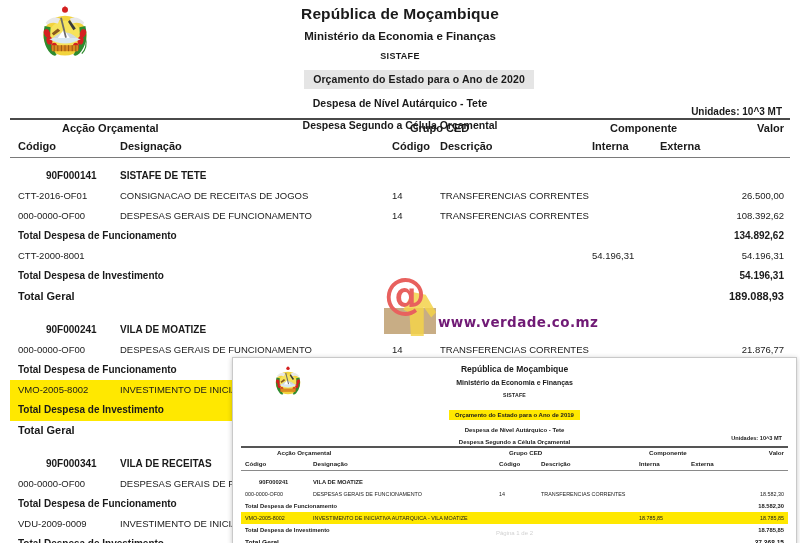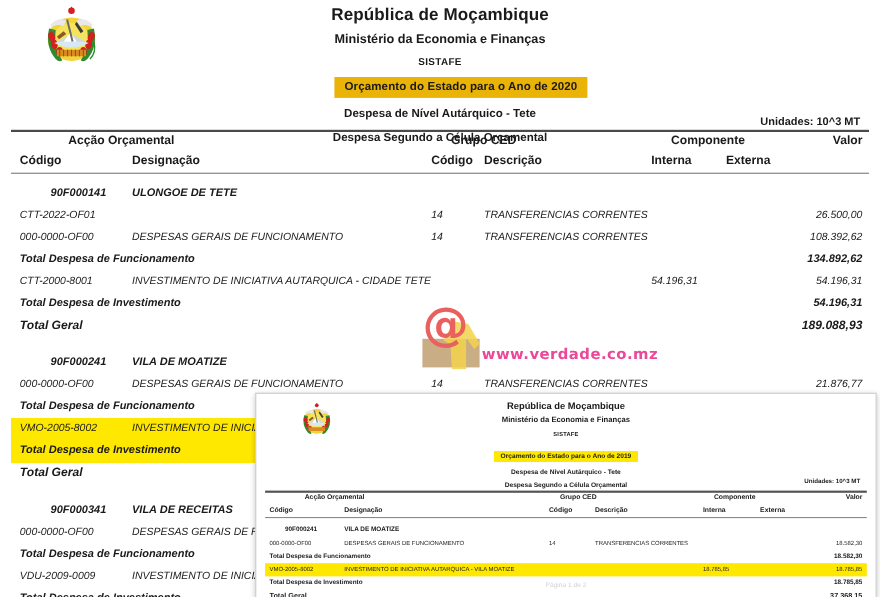--- a/index.html
+++ b/index.html
@@ -15,21 +15,21 @@
 
   
   .doc-header{position:relative;height:118px;}
   .emblem{position:absolute;left:34px;top:2px;width:62px;height:60px;}
   .title-block{position:absolute;left:0;top:0;width:800px;text-align:center;}
   .t-line{line-height:1.0;}
   .t1{font-size:15.5px;font-weight:600;padding-top:6px;letter-spacing:.1px;}
   .t2{font-size:11.5px;font-weight:600;padding-top:9px;}
   .t3{font-size:9px;font-weight:700;padding-top:10px;letter-spacing:.3px;}
   .t4wrap{padding-top:8px;}
-  .t4{display:inline-block;background:#eab308;font-size:10.5px;font-weight:700;
+  .t4{display:inline-block;background:#e5e5e5;font-size:10.5px;font-weight:700;
       padding:3px 9px 4px 9px;letter-spacing:.1px;margin-left:38px;}
   .t5{font-size:10.5px;font-weight:600;padding-top:9px;}
   .t6{font-size:10.5px;font-weight:600;padding-top:11px;}
   .units{position:absolute;right:18px;top:106px;font-size:10px;font-weight:700;}
 
   
   .tbl{position:relative;margin:0 10px;}
   .rule{height:2px;background:#4a4a4a;}
   .rule-thin{height:1px;background:#7a7a7a;}
   .hdr-row1{position:relative;height:18px;}
@@ -41,21 +41,21 @@
   .c-gcod{left:382px;}
   .c-gdes{left:430px;}
   .c-int{left:582px;}
   .c-ext{left:650px;}
 
   .grp-acc{left:52px;}
   .grp-ced{left:400px;}
   .grp-comp{left:600px;}
   .grp-val{right:6px;}
 
-  .row{position:relative;height:20px;font-style:italic;}
+  .row{position:relative;height:20px;}
   .row span{position:absolute;font-size:9.5px;top:4px;white-space:nowrap;}
   .row .v{right:6px;text-align:left;}
   .row .interna{left:582px;}
   .row .gcod{left:382px;}
   .row .gdes{left:430px;}
   .row .cod{left:8px;}
   .row .des{left:110px;}
 
   .grp-head span{font-size:10px;font-weight:700;}
   .grp-head .cod{left:36px;}
@@ -73,21 +73,21 @@
 
   
   .watermark{position:absolute;left:384px;top:258px;width:240px;height:78px;
              z-index:3;pointer-events:none;}
   .wm-at{position:absolute;left:0px;top:16px;font-size:42px;font-weight:700;
          color:#e8615e;font-family:"DejaVu Sans",sans-serif;line-height:1;}
   .wm-name{position:absolute;left:28px;top:12px;font-size:44px;font-weight:800;
            color:#e03a3a;font-family:"DejaVu Sans",sans-serif;line-height:1;
            letter-spacing:-1px;}
   .wm-url{position:absolute;left:54px;top:56px;font-size:13.5px;font-weight:800;
-          color:#ec4899;font-family:"DejaVu Sans",sans-serif;letter-spacing:.4px;}
+          color:#701a75;font-family:"DejaVu Sans",sans-serif;letter-spacing:.4px;}
   .wm-box{position:absolute;left:0px;top:50px;width:52px;height:26px;background:#9a6a20;opacity:.55;}
   .wm-fig{position:absolute;left:18px;top:34px;width:34px;height:44px;background:#f3d24a;opacity:.85;
           clip-path:polygon(30% 0%,70% 6%,100% 46%,86% 58%,64% 34%,64% 100%,26% 100%,22% 48%,4% 40%);}
 
   
   .pg-foot{position:absolute;left:0;top:524px;width:800px;text-align:center;
            font-size:9px;color:#cfcfcf;}
 
   
   .inset{position:absolute;left:232px;top:357px;width:563px;height:186px;
@@ -196,42 +196,42 @@
       <span class="c-gdes">Descrição</span>
       <span class="c-int">Interna</span>
       <span class="c-ext">Externa</span>
     </div>
 
     <div class="rule-thin"></div>
     <div class="spacer-sm"></div>
 
     <div class="row grp-head">
       <span class="cod">90F000141</span>
-      <span class="des">ULONGOE DE TETE</span>
-    </div>
-    <div class="row">
-      <span class="cod">CTT-2022-OF01</span>
+      <span class="des">SISTAFE DE TETE</span>
+    </div>
+    <div class="row">
+      <span class="cod">CTT-2016-OF01</span>
+      <span class="des">CONSIGNACAO DE RECEITAS DE JOGOS</span>
       <span class="gcod">14</span>
       <span class="gdes">TRANSFERENCIAS CORRENTES</span>
       <span class="v">26.500,00</span>
     </div>
     <div class="row">
       <span class="cod">000-0000-OF00</span>
       <span class="des">DESPESAS GERAIS DE FUNCIONAMENTO</span>
       <span class="gcod">14</span>
       <span class="gdes">TRANSFERENCIAS CORRENTES</span>
       <span class="v">108.392,62</span>
     </div>
     <div class="row total">
       <span class="lbl">Total Despesa de Funcionamento</span>
       <span class="v">134.892,62</span>
     </div>
     <div class="row">
       <span class="cod">CTT-2000-8001</span>
-      <span class="des">INVESTIMENTO DE INICIATIVA AUTARQUICA - CIDADE TETE</span>
       <span class="interna">54.196,31</span>
       <span class="v">54.196,31</span>
     </div>
     <div class="row total">
       <span class="lbl">Total Despesa de Investimento</span>
       <span class="v">54.196,31</span>
     </div>
     <div class="row geral">
       <span class="lbl">Total Geral</span>
       <span class="v">189.088,93</span>

